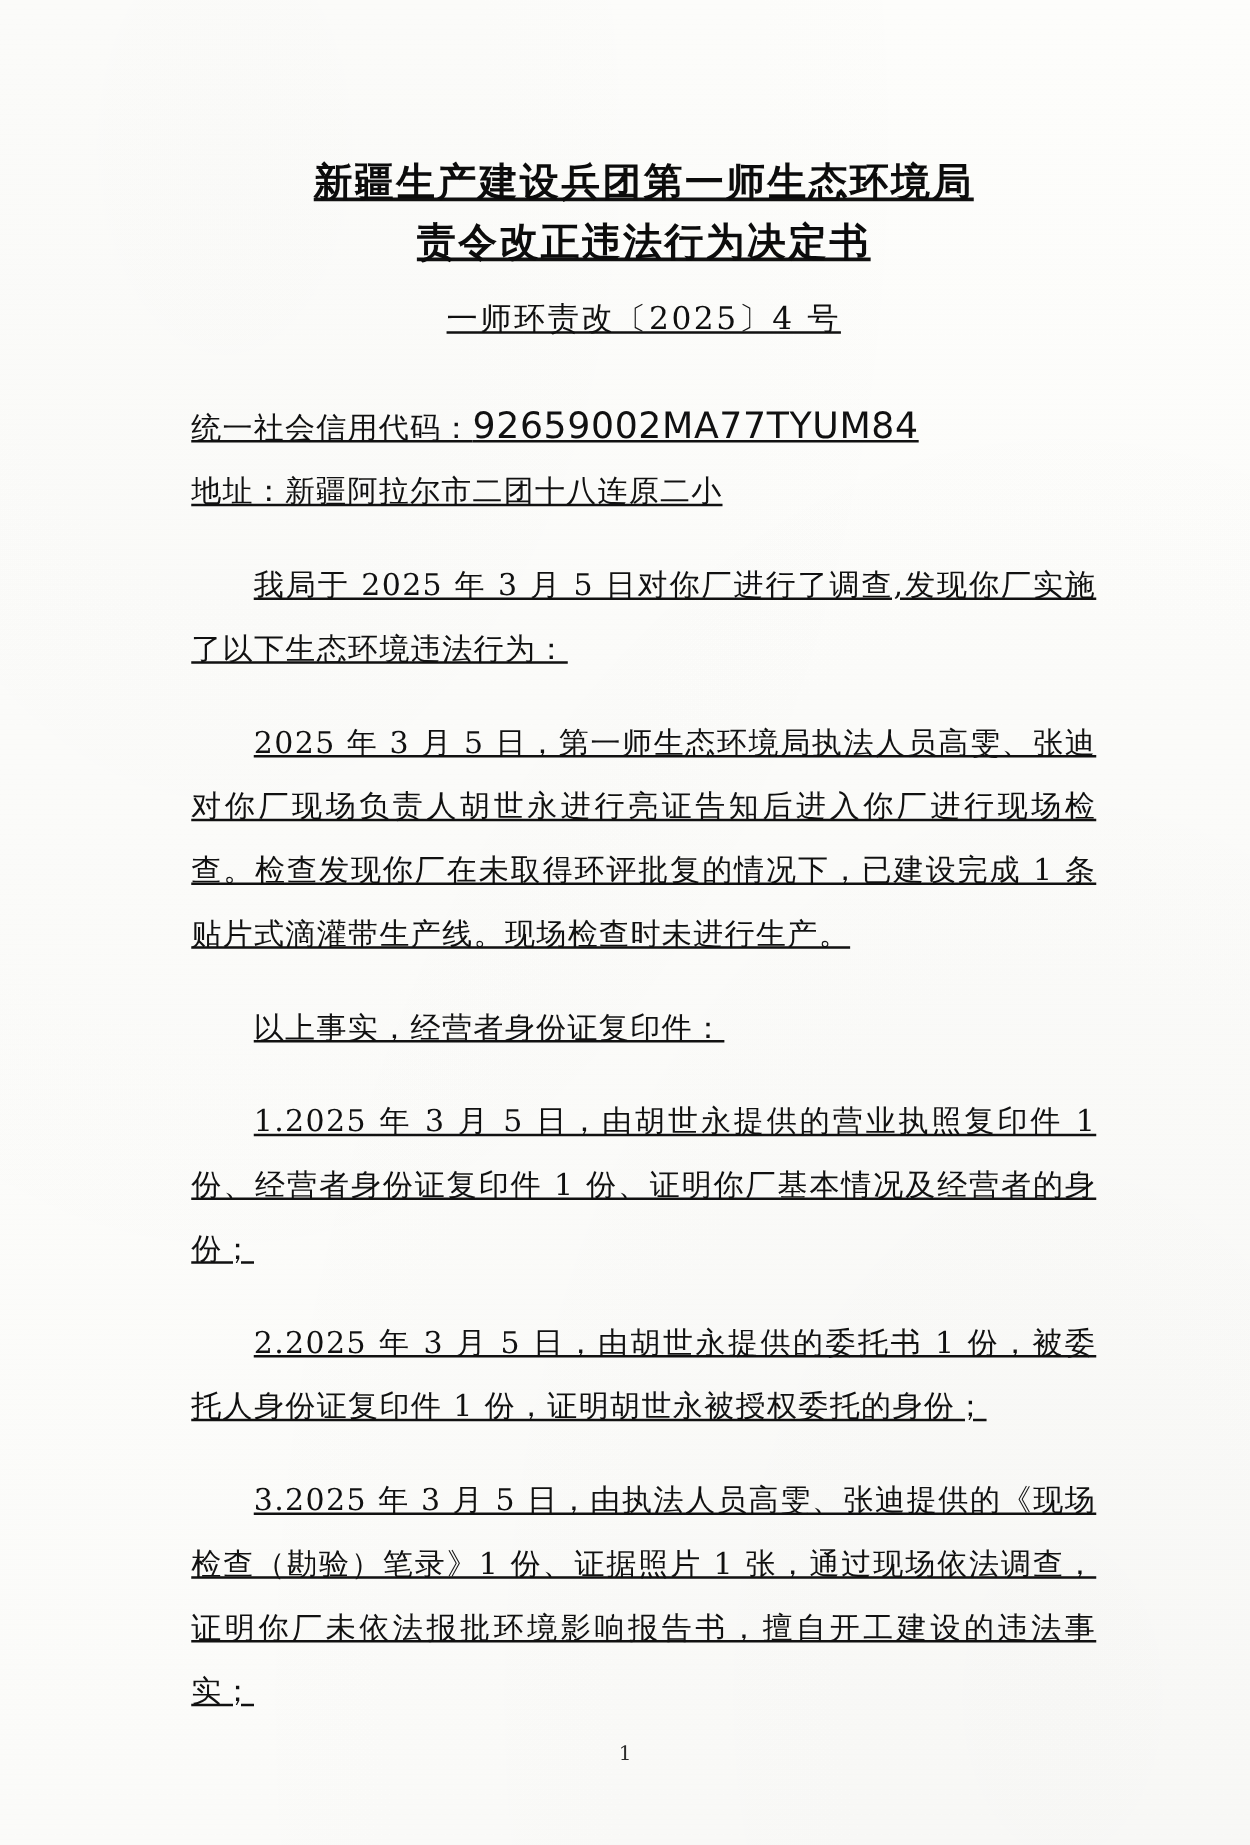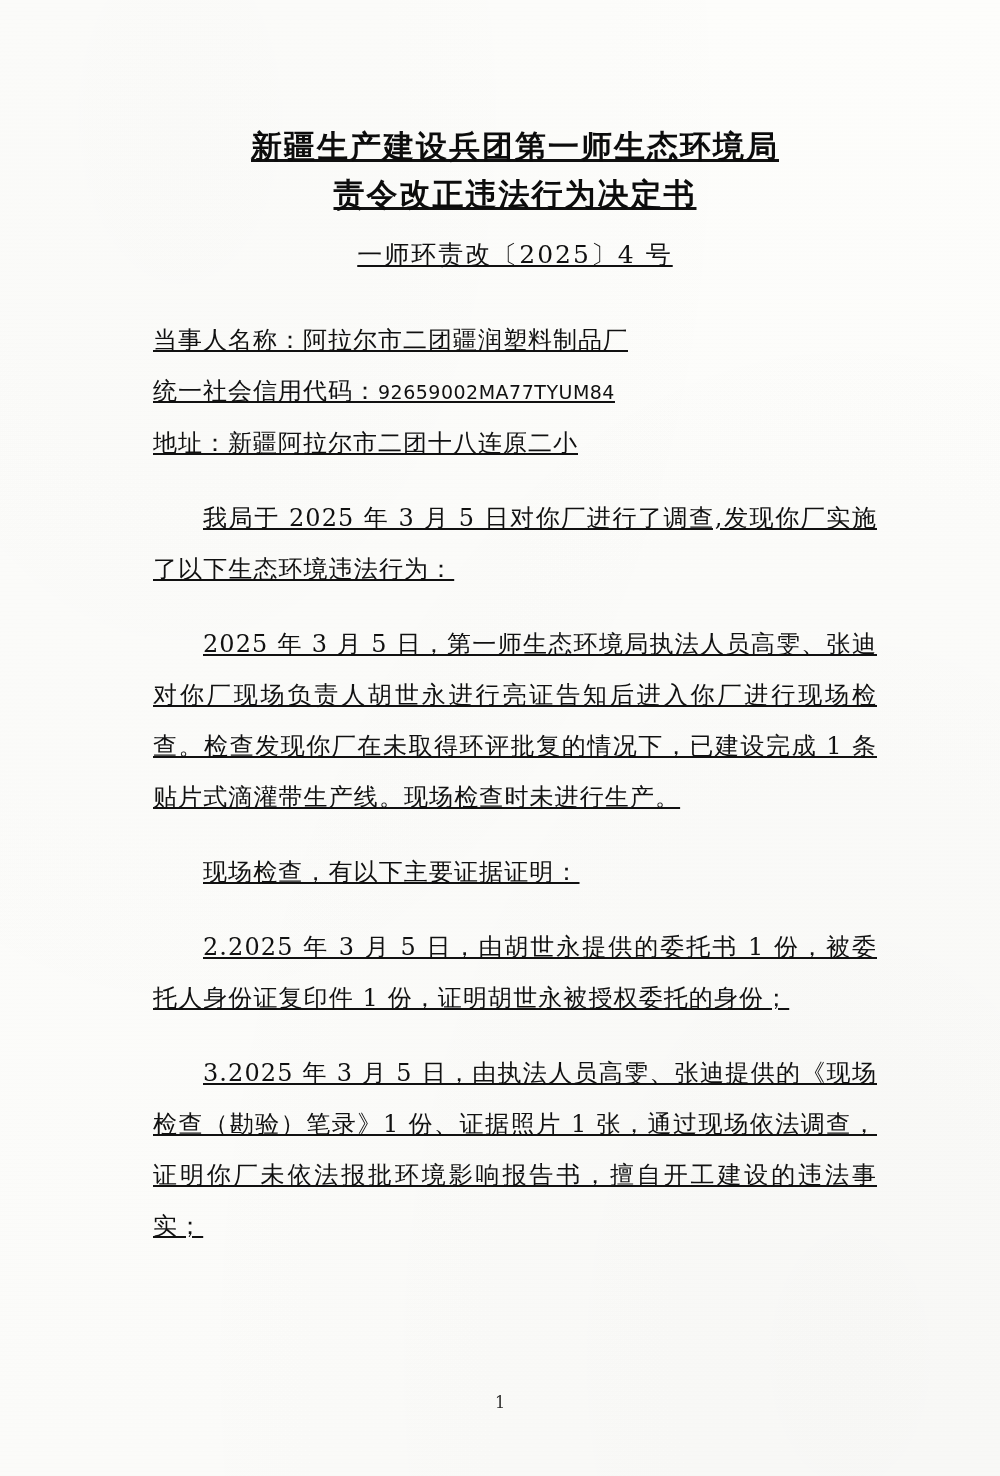--- a/index.html
+++ b/index.html
@@ -68,21 +68,21 @@
   .field-line {
     font-family: "DejaVu Serif", "Liberation Serif", serif;
     font-size: 24px;
     line-height: 51px;
     letter-spacing: 1px;
     color: #111111;
     white-space: nowrap;
   }
   .field-line .code {
     font-family: "DejaVu Sans", "Liberation Sans", sans-serif;
-    font-size: 19px;
+    font-size: 29px;
     letter-spacing: 0.5px;
     text-align: right;
   }
   .para {
     font-family: "DejaVu Serif", "Liberation Serif", serif;
     font-size: 24px;
     line-height: 51px;
     letter-spacing: 1.1px;
     color: #111111;
     text-align: justify;
@@ -110,36 +110,34 @@
 
     <div class="title-block">
       <div class="title-line">新疆生产建设兵团第一师生态环境局</div>
       <div class="title-line">责令改正违法行为决定书</div>
     </div>
 
     <div class="doc-number">一师环责改〔2025〕4 号</div>
 
     <div class="body-block">
 
-      <div class="field-line">
-        <span>当事人名称：</span><span>阿拉尔市二团疆润塑料制品厂</span>
-      </div>
 
 
       <div class="field-line">
         <span>统一社会信用代码：</span><span class="code">92659002MA77TYUM84</span>
       </div>
 
       <div class="field-line">
         <span>地址：</span><span>新疆阿拉尔市二团十八连原二小</span>
       </div>
 
       <p class="para">我局于 2025 年 3 月 5 日对你厂进行了调查,发现你厂实施了以下生态环境违法行为：</p>
       <p class="para">2025 年 3 月 5 日，第一师生态环境局执法人员高雯、张迪对你厂现场负责人胡世永进行亮证告知后进入你厂进行现场检查。检查发现你厂在未取得环评批复的情况下，已建设完成 1 条贴片式滴灌带生产线。现场检查时未进行生产。</p>
-      <p class="para">现场检查，有以下主要证据证明：</p>
+      <p class="para">以上事实，经营者身份证复印件：</p>
+      <p class="para">1.2025 年 3 月 5 日，由胡世永提供的营业执照复印件 1 份、经营者身份证复印件 1 份、证明你厂基本情况及经营者的身份；</p>
       <p class="para">2.2025 年 3 月 5 日，由胡世永提供的委托书 1 份，被委托人身份证复印件 1 份，证明胡世永被授权委托的身份；</p>
       <p class="para">3.2025 年 3 月 5 日，由执法人员高雯、张迪提供的《现场检查（勘验）笔录》1 份、证据照片 1 张，通过现场依法调查，证明你厂未依法报批环境影响报告书，擅自开工建设的违法事实；</p>
 
     </div>
 
   </div>
 
   <div class="footer-page">1</div>
 </div>
 

